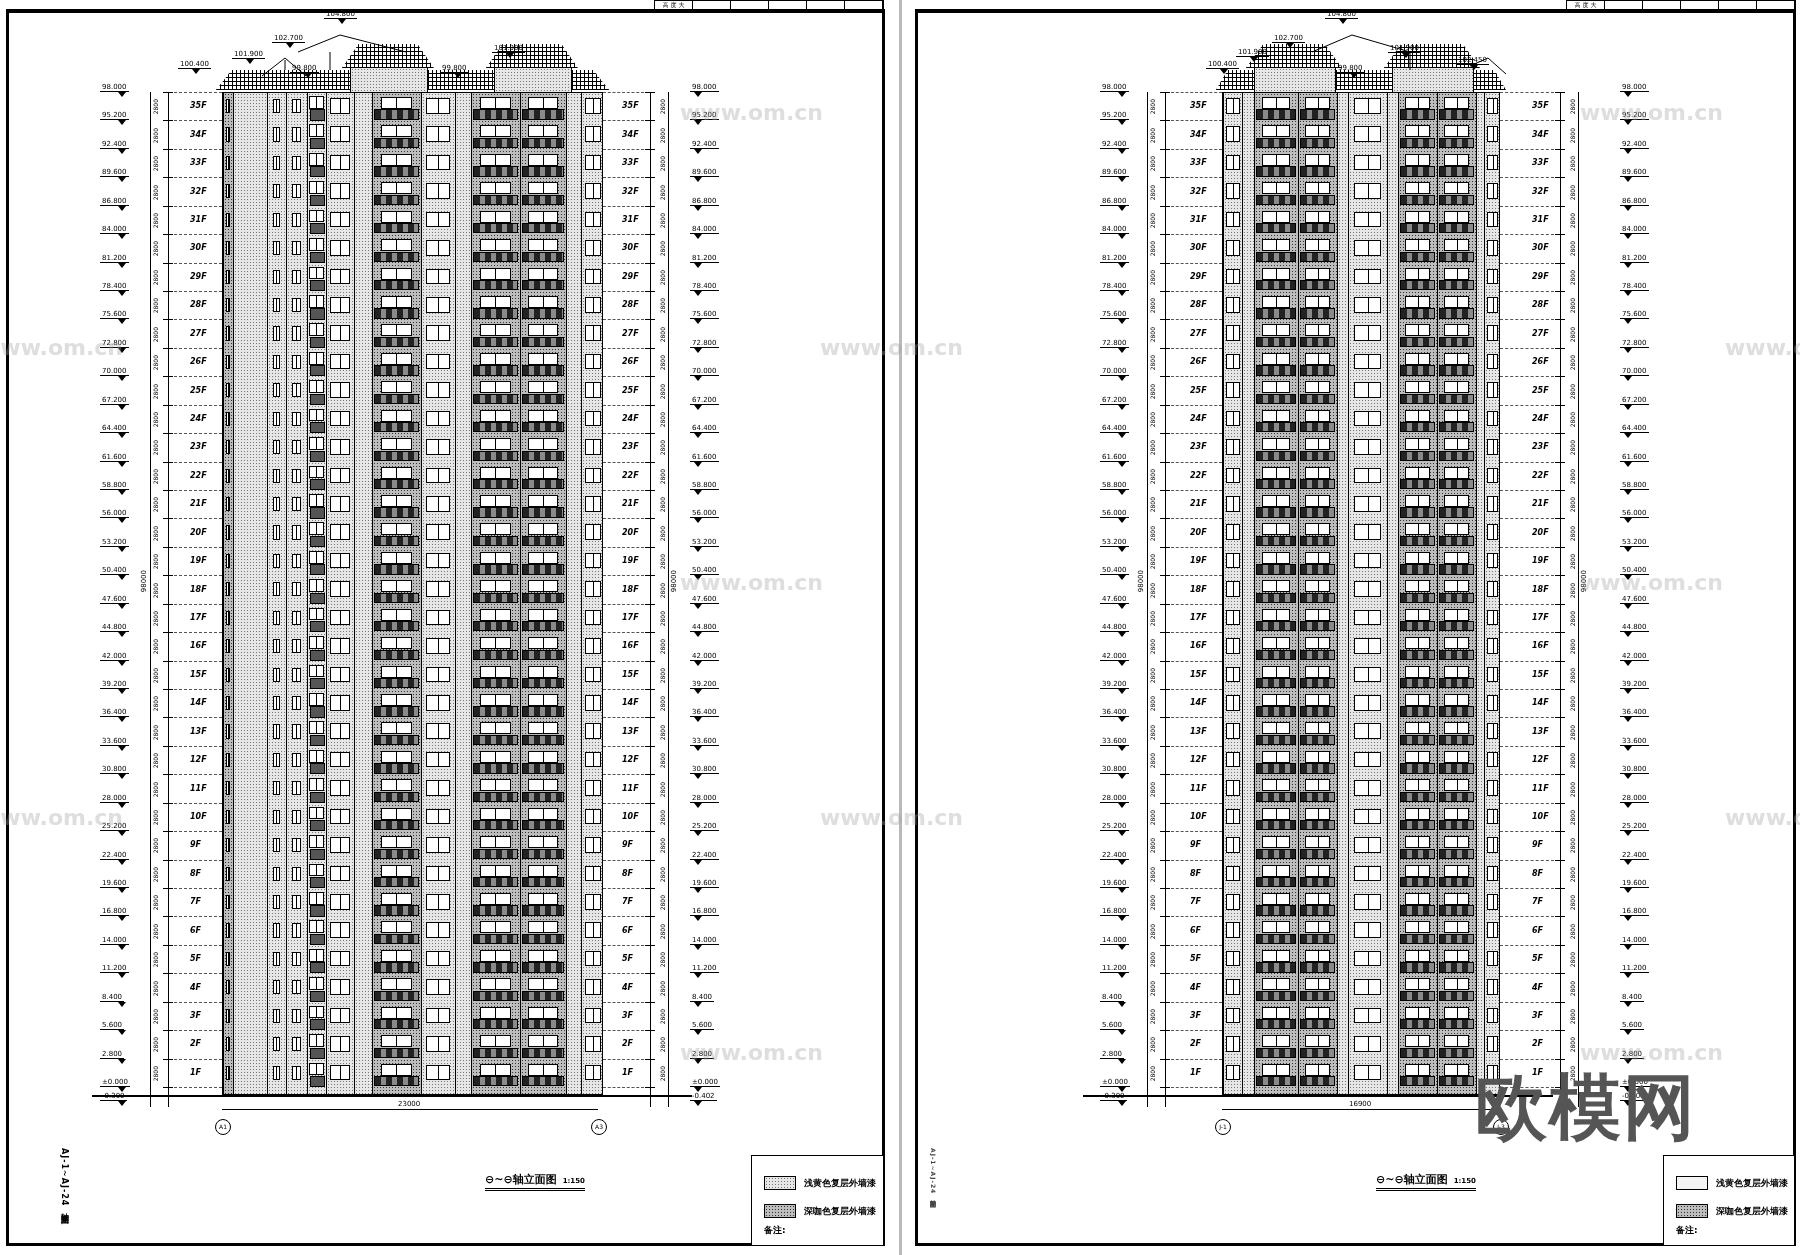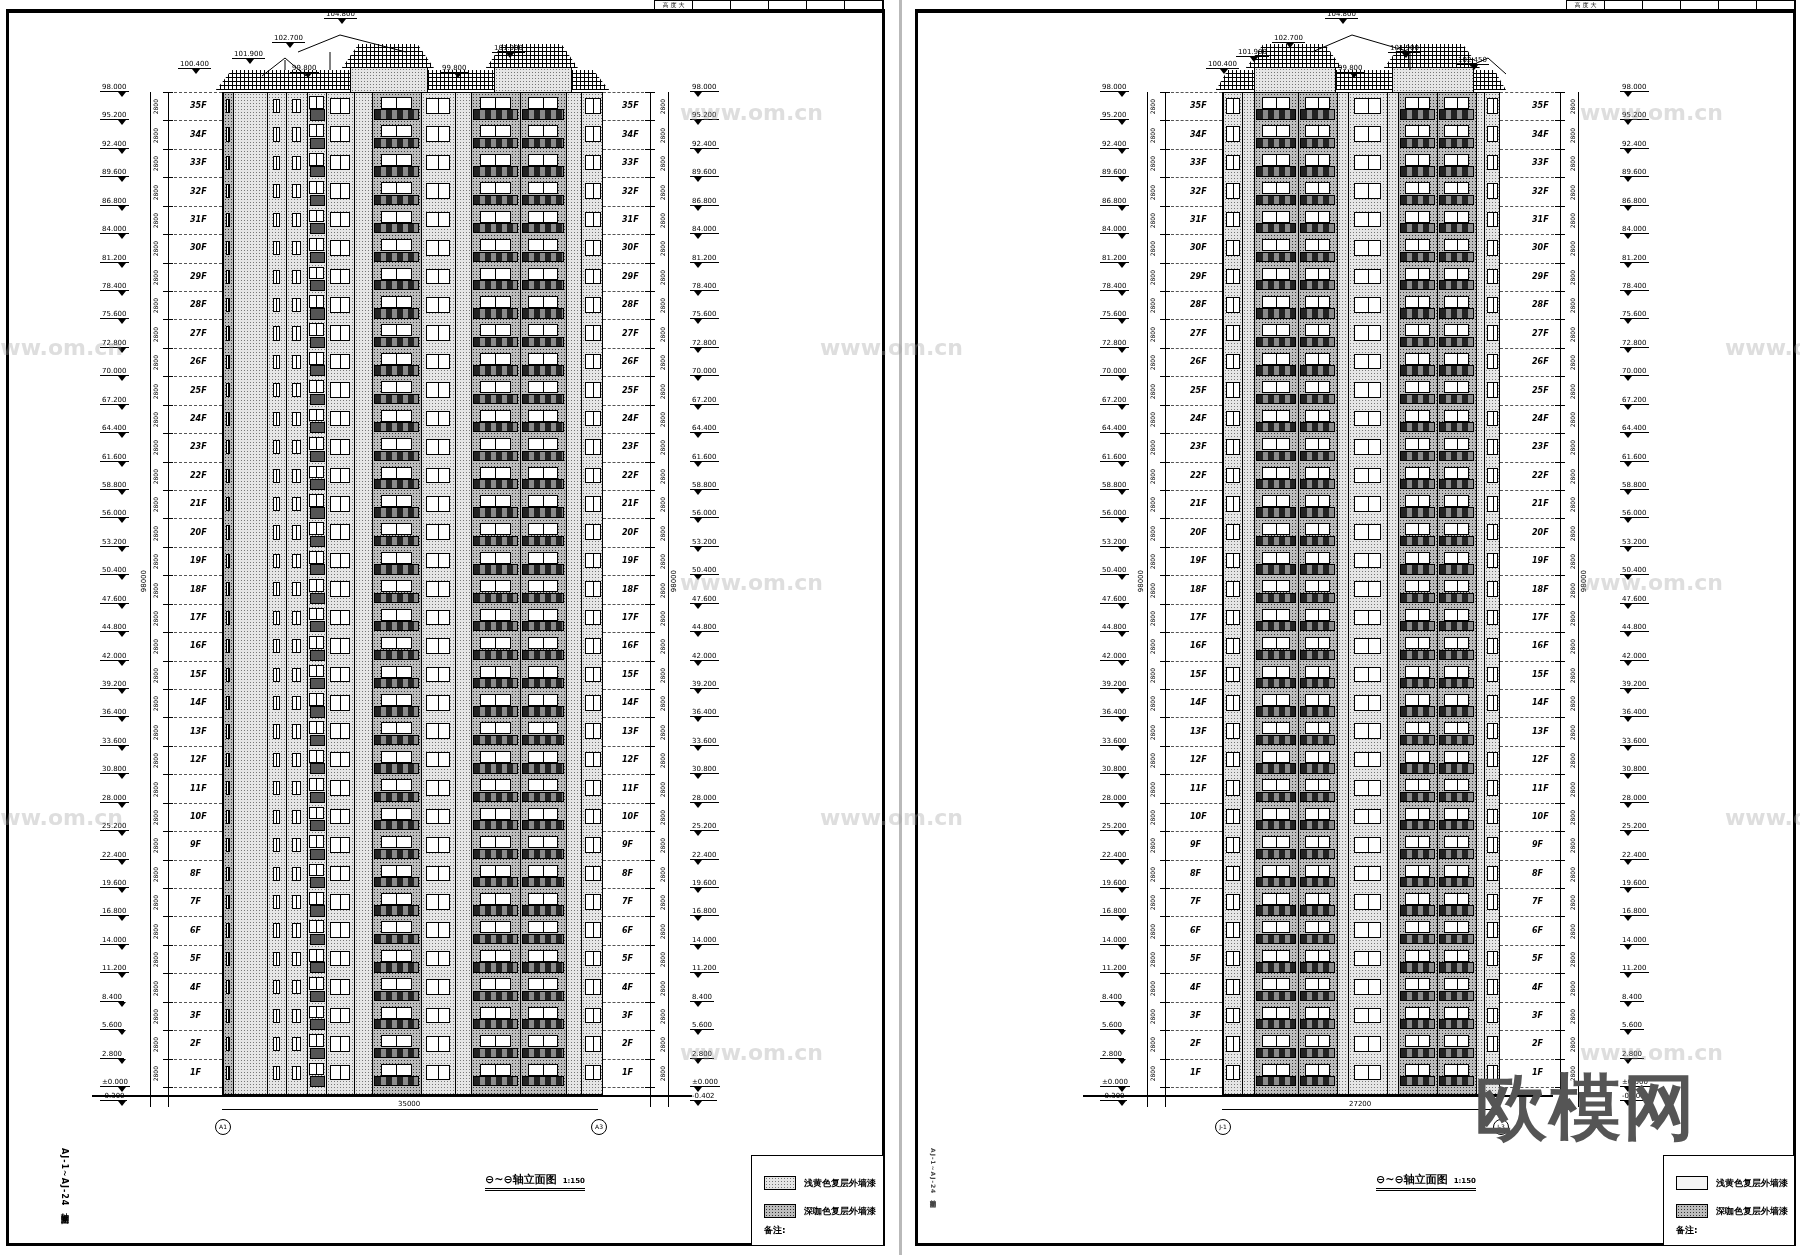--- a/index.html
+++ b/index.html
@@ -1185,21 +1185,21 @@
       <span class="tri" style="left:14px;top:9px;"></span>
     </div>
     <svg style="position:absolute;left:0;top:0;overflow:visible;" width="1" height="1">
       <polyline points="298,52 340,35 406,52" fill="none" stroke="#000" stroke-width="1"></polyline>
       <polyline points="262,76 285,58 306,76" fill="none" stroke="#000" stroke-width="1"></polyline>
       <polyline points="330,52 330,70" fill="none" stroke="#000" stroke-width="1"></polyline>
       <polyline points="285,60 285,70" fill="none" stroke="#000" stroke-width="1"></polyline>
     </svg>
     <div class="ground" style="left:92px;top:1095px;width:600px;"></div>
     <div class="tick" style="left:222px;top:1109px;width:376px;"></div>
-    <div class="dimtext" style="left:398px;top:1100px;">35000</div>
+    <div class="dimtext" style="left:398px;top:1100px;">23000</div>
     <div class="axis-bubble" style="left:215px;top:1119px;">A1</div>
     <div class="axis-bubble" style="left:591px;top:1119px;">A3</div>
     <div class="dimtext" style="left:140px;top:570px;writing-mode:vertical-rl;transform:rotate(180deg);">98000</div>
     <div class="dimtext" style="left:670px;top:570px;writing-mode:vertical-rl;transform:rotate(180deg);">98000</div>
   </div>
 
 <div id="right-content">
     <div class="lvl" style="left:1100px;top:83px;">
       <span class="txt">98.000</span>
       <span class="tri" style="left:18px;top:9px;"></span>
@@ -2215,21 +2215,21 @@
       <span class="txt">102.450</span>
       <span class="tri" style="left:14px;top:9px;"></span>
     </div>
     <svg style="position:absolute;left:0;top:0;overflow:visible;" width="1" height="1">
       <polyline points="1312,52 1352,35 1410,52" fill="none" stroke="#000" stroke-width="1"></polyline>
       <polyline points="1410,52 1410,70" fill="none" stroke="#000" stroke-width="1"></polyline>
       <polyline points="1470,66 1488,58 1506,74" fill="none" stroke="#000" stroke-width="1"></polyline>
     </svg>
     <div class="ground" style="left:1083px;top:1095px;width:470px;"></div>
     <div class="tick" style="left:1222px;top:1109px;width:278px;"></div>
-    <div class="dimtext" style="left:1349px;top:1100px;">27200</div>
+    <div class="dimtext" style="left:1349px;top:1100px;">16900</div>
     <div class="axis-bubble" style="left:1215px;top:1119px;">J-1</div>
     <div class="axis-bubble" style="left:1493px;top:1119px;">J-3</div>
     <div class="dimtext" style="left:1137px;top:570px;writing-mode:vertical-rl;transform:rotate(180deg);">98000</div>
     <div class="dimtext" style="left:1580px;top:570px;writing-mode:vertical-rl;transform:rotate(180deg);">98000</div>
   </div>
 
 <div class="title" style="left:485px;top:1172px;">
   <span>⊖~⊖轴立面图</span><small>1:150</small>
 </div>
 <div class="title" style="left:1376px;top:1172px;">

